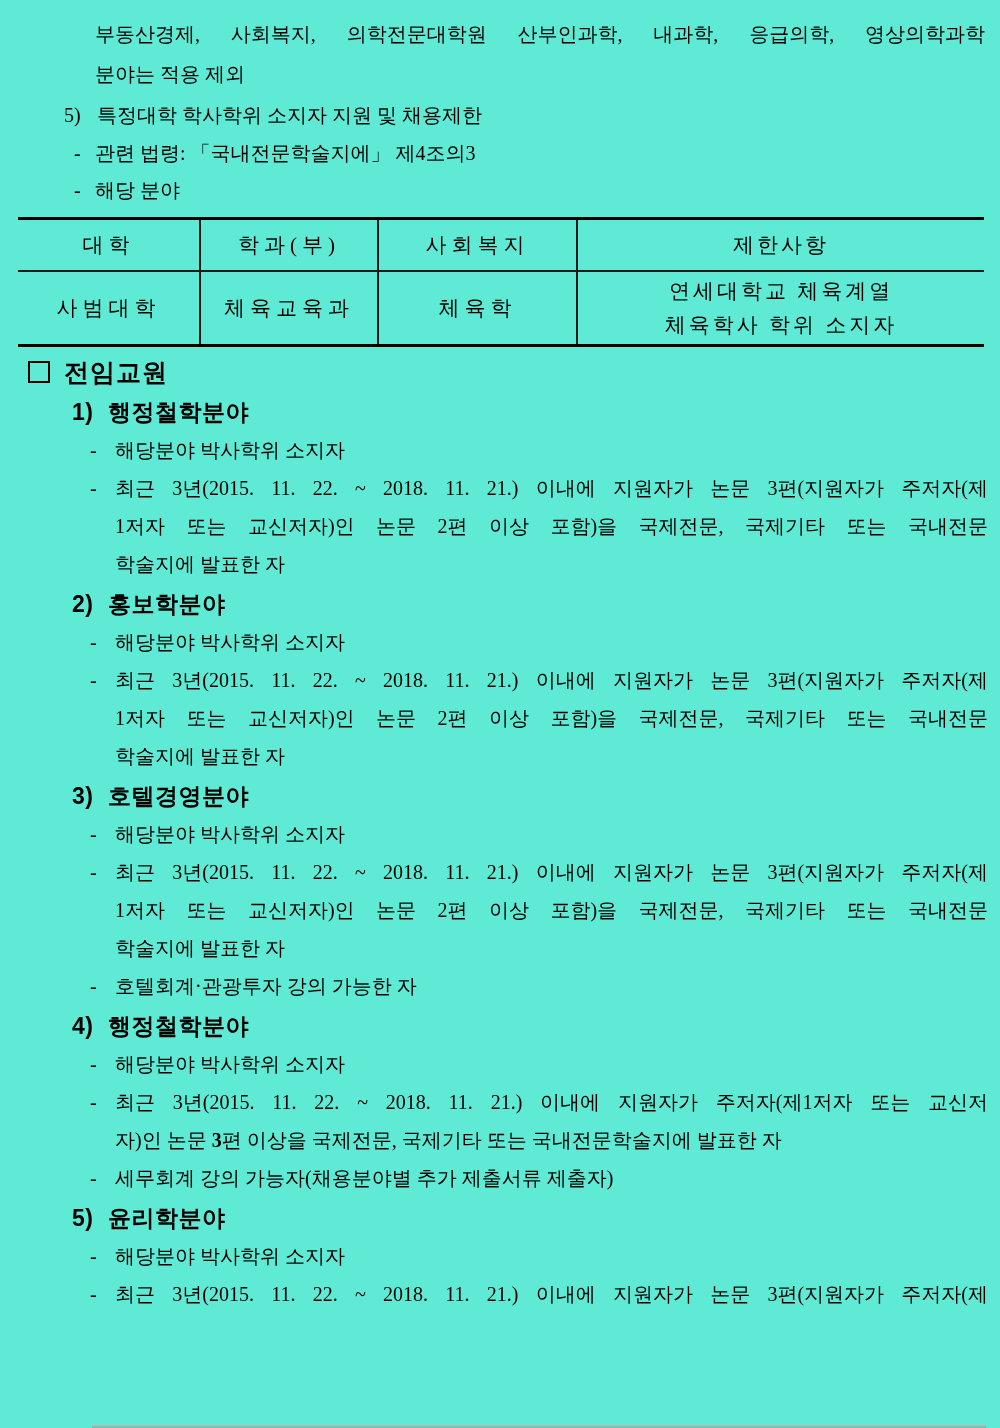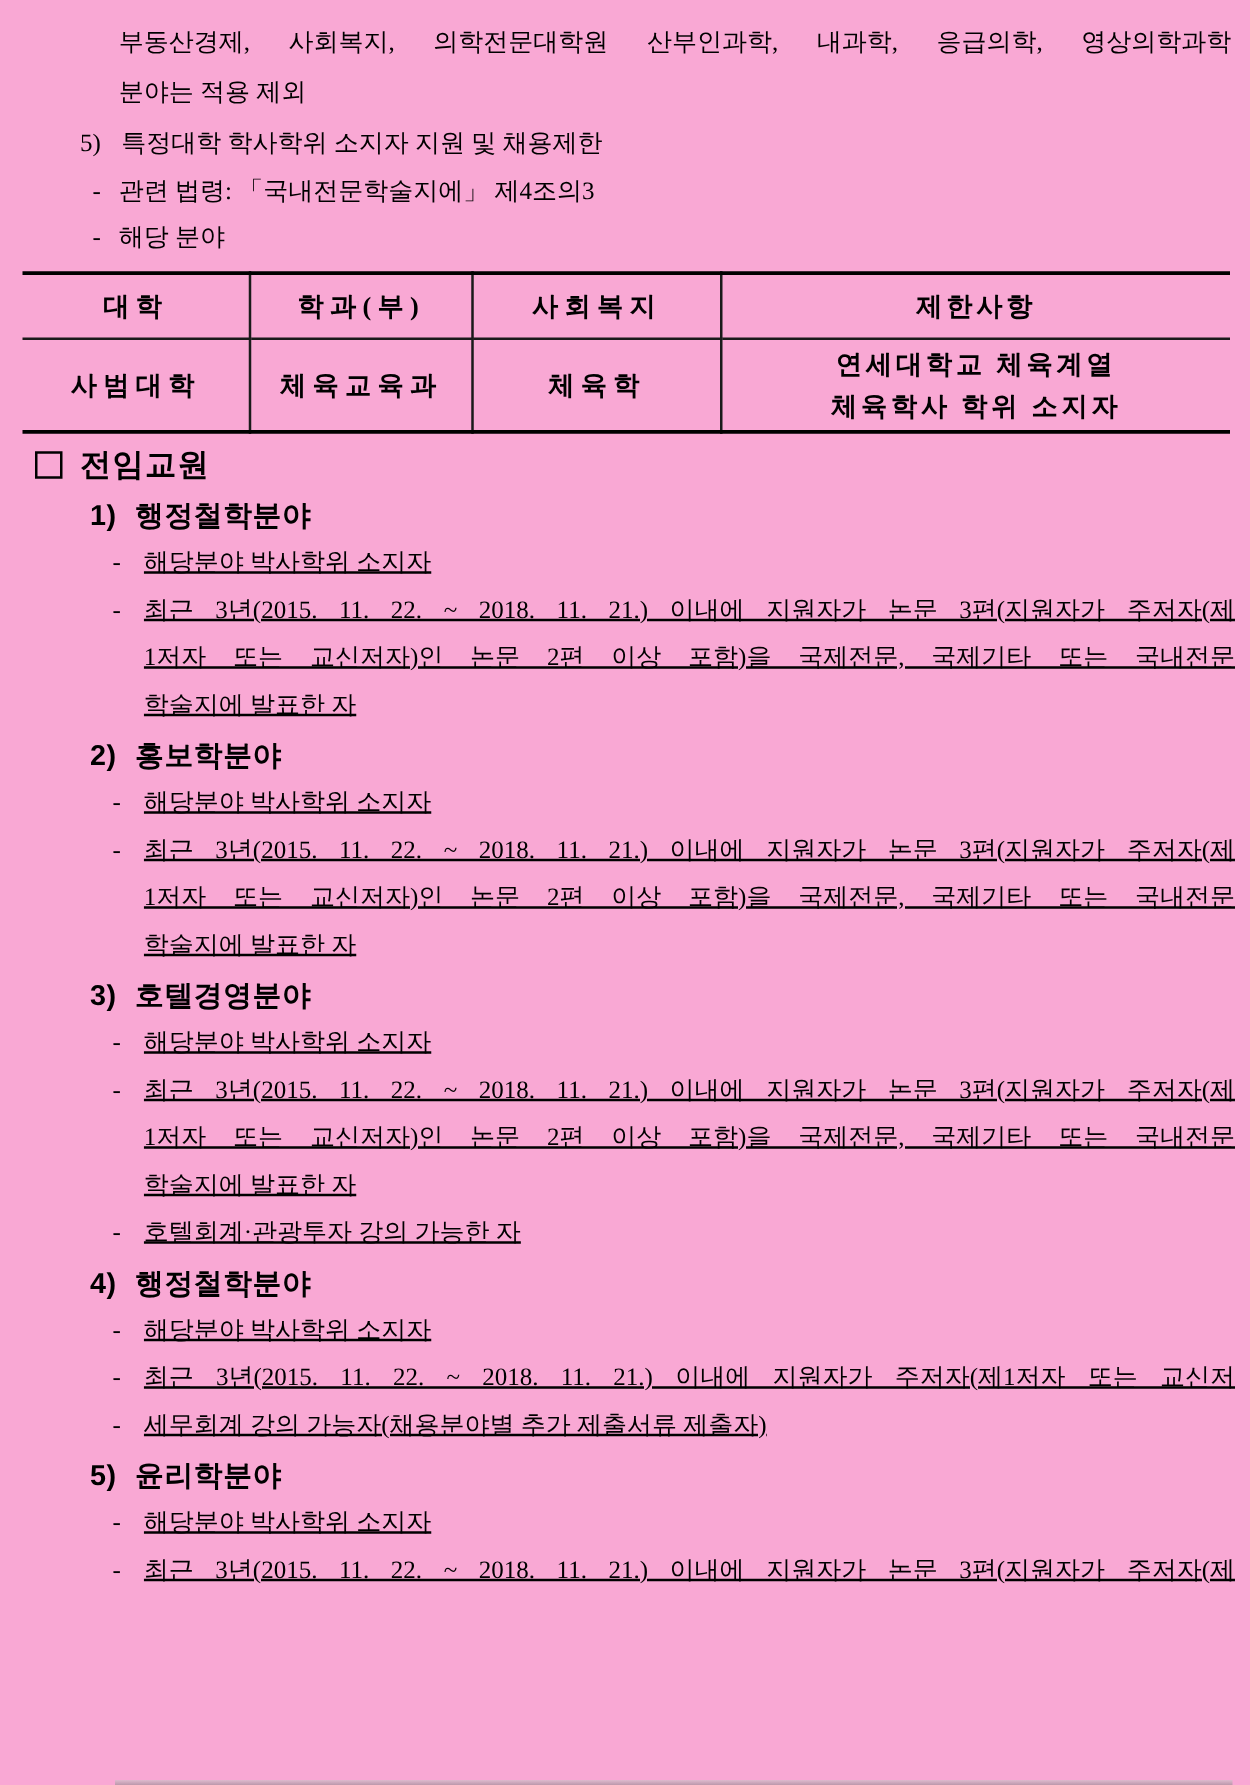--- a/index.html
+++ b/index.html
@@ -1,19 +1,19 @@
 <!DOCTYPE html>
 <html lang="ko"><head>
 <meta charset="utf-8">
 <style>
   html,body { margin:0; padding:0; background:#ffffff; }
   .page {
     position:relative;
     width:1000px; height:1428px;
-    background:#f9a8d4; color:#000;
+    background:#5eead4; color:#000;
     font-family:"Liberation Serif","DejaVu Serif",serif;
     font-size:20px;
     overflow:hidden;
   }
   
   .intro { margin:14px 0 0 95px; width:890px; line-height:40px; }
   .j-full { text-align:justify; text-align-last:justify; }
   .h5line { display:flex; margin:1px 0 0 64px; line-height:40px; }
   .h5line .marker { width:33px; flex:none; }
   .ibullet { display:flex; margin-left:74px; line-height:37px; }
@@ -21,21 +21,21 @@
 
   
   table.rtab {
     border-collapse:collapse; table-layout:fixed;
     margin:8px 0 0 18px; width:966px;
     border-top:3px solid #000; border-bottom:3px solid #000;
     font-size:21px;
   }
   table.rtab th, table.rtab td {
     border-left:2px solid #1a1a1a; border-right:2px solid #1a1a1a;
-    font-weight:bold; text-align:center; vertical-align:middle;
+    font-weight:normal; text-align:center; vertical-align:middle;
     letter-spacing:5px; padding:0;
   }
   table.rtab th:first-child, table.rtab td:first-child { border-left:none; }
   table.rtab th:last-child,  table.rtab td:last-child  { border-right:none; letter-spacing:3px;margin-left:28px; }
   table.rtab thead th { height:50px; border-bottom:2px solid #1a1a1a; }
   table.rtab tbody td { height:72px; }
   .rcell div { line-height:34px; }
 
   
   .sec-title {
@@ -55,21 +55,21 @@
     display:flex; margin:2px 0 0 72px;
     font-family:"Liberation Sans","DejaVu Sans",sans-serif;
     font-weight:bold; font-size:23px; line-height:38px; letter-spacing:0.5px;
   }
   .field-h .marker { width:36px; flex:none; }
 
   
   .sbullet { display:flex; margin-left:90px; line-height:38px; }
   .sbullet .marker { width:25px; flex:none; }
   .sbullet .btext { width:873px; }
-  .bline { overflow:hidden;text-decoration:underline; }
+  .bline { overflow:hidden; }
   .bline.full { text-align:justify; text-align-last:justify; }
   .bold3 { font-weight:bold; }
 
   
   .cutline {
     position:absolute; left:92px; right:14px; bottom:0; height:4px;
     background:linear-gradient(#c9c9c9,#8a8a8a); opacity:.55;
   }
 </style>
 </head>
@@ -199,20 +199,21 @@
   <div class="sbullet">
     <span class="marker">-</span>
     <div class="btext">
         <div class="bline">해당분야 박사학위 소지자</div>
       </div>
   </div>
   <div class="sbullet">
     <span class="marker">-</span>
     <div class="btext">
       <div class="bline full">최근 3년(2015. 11. 22. ~ 2018. 11. 21.) 이내에 지원자가 주저자(제1저자 또는 교신저</div>
+      <div class="bline"><span>자)인 논문 </span><span class="bold3">3</span><span>편 이상을 국제전문, 국제기타 또는 국내전문학술지에 발표한 자</span></div>
     </div>
   </div>
   <div class="sbullet">
     <span class="marker">-</span>
     <div class="btext">
         <div class="bline">세무회계 강의 가능자(채용분야별 추가 제출서류 제출자)</div>
       </div>
   </div>
 
   <div class="field-h">

